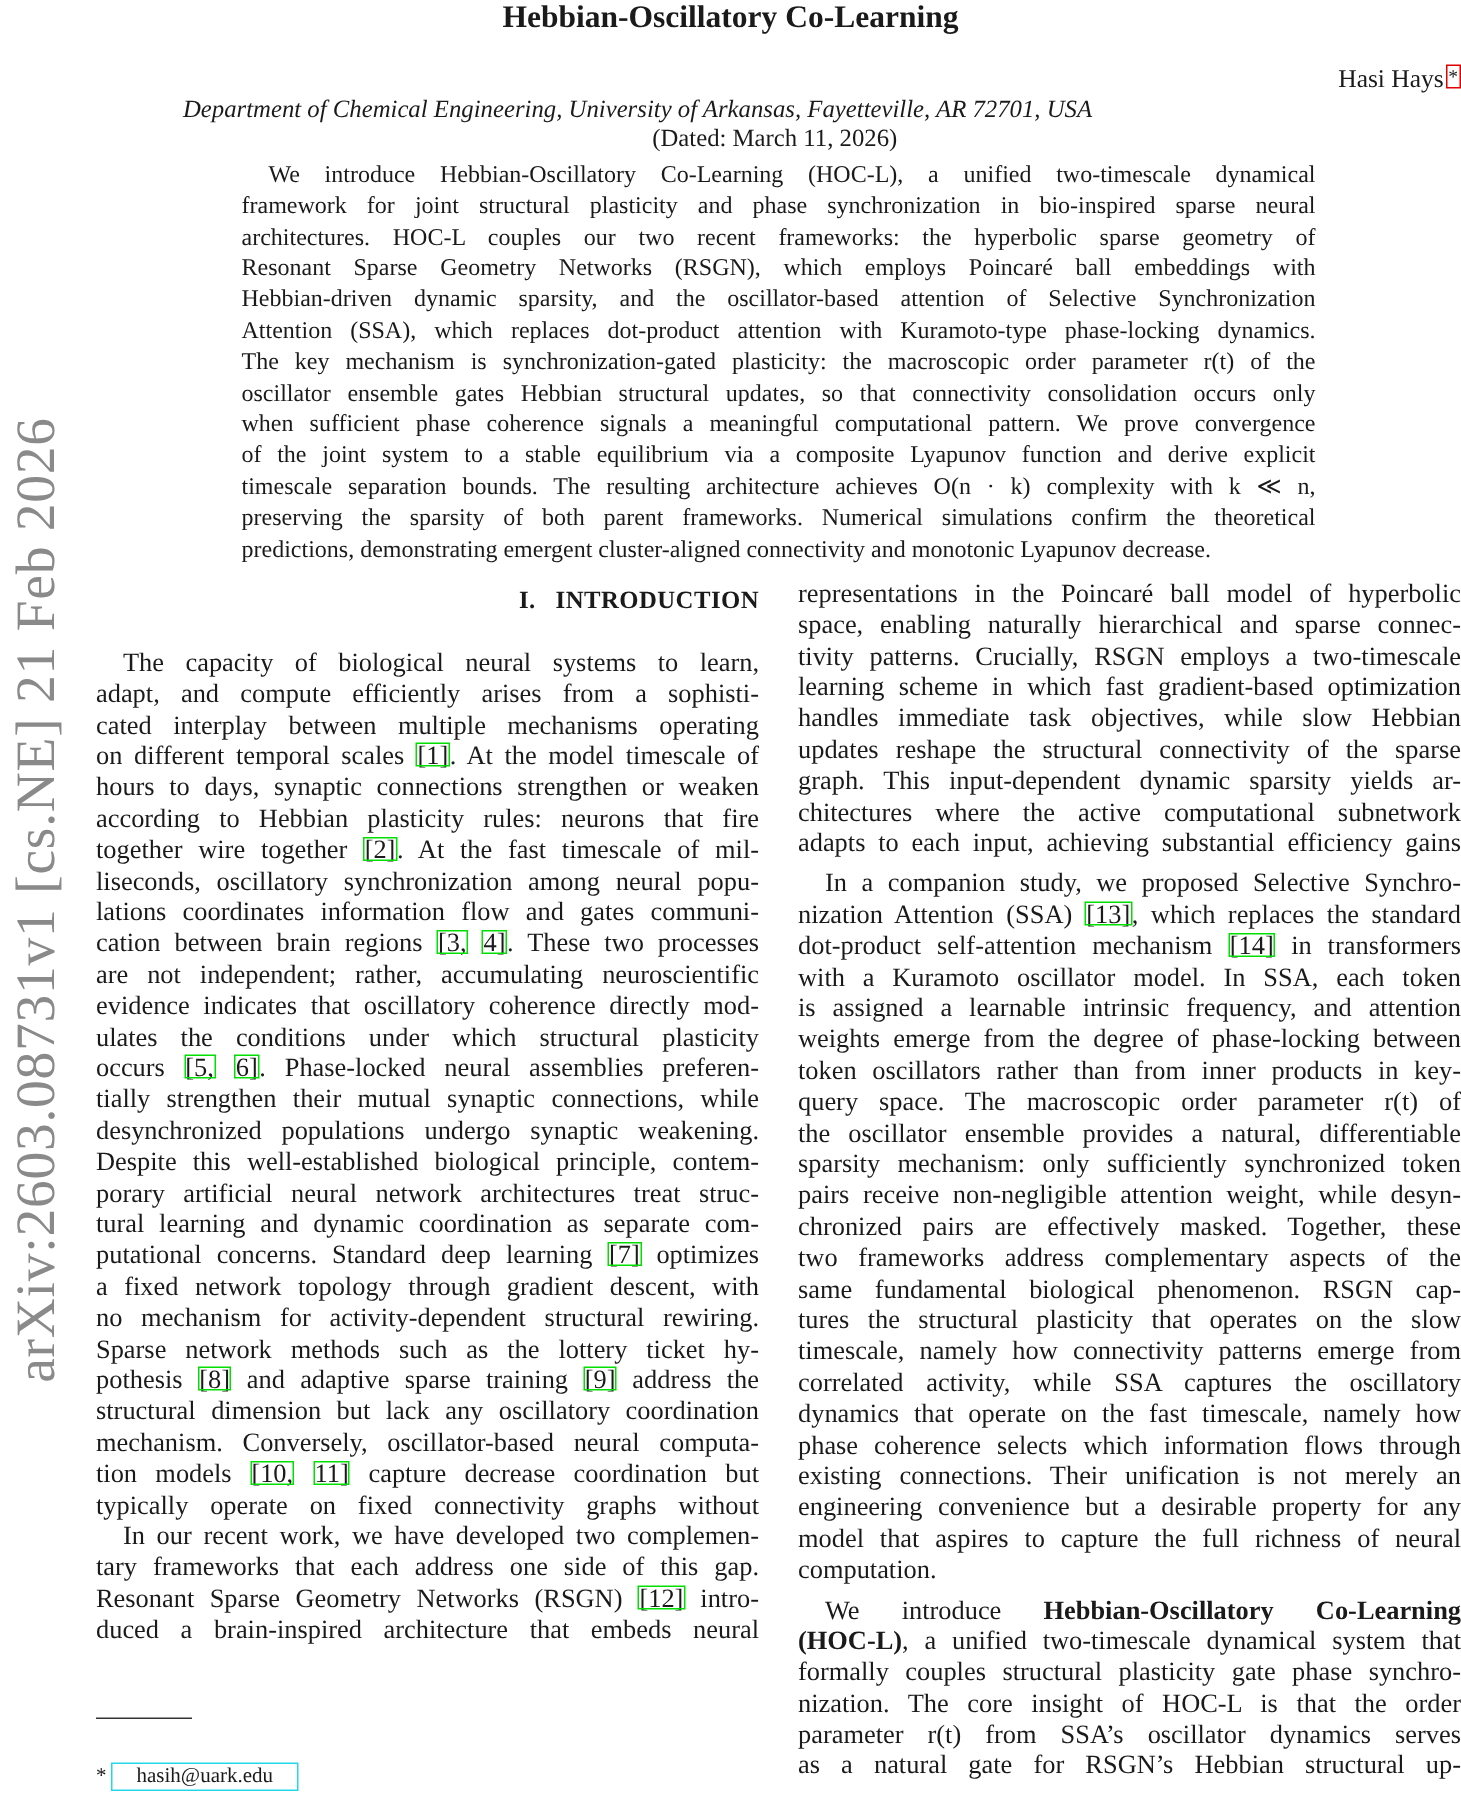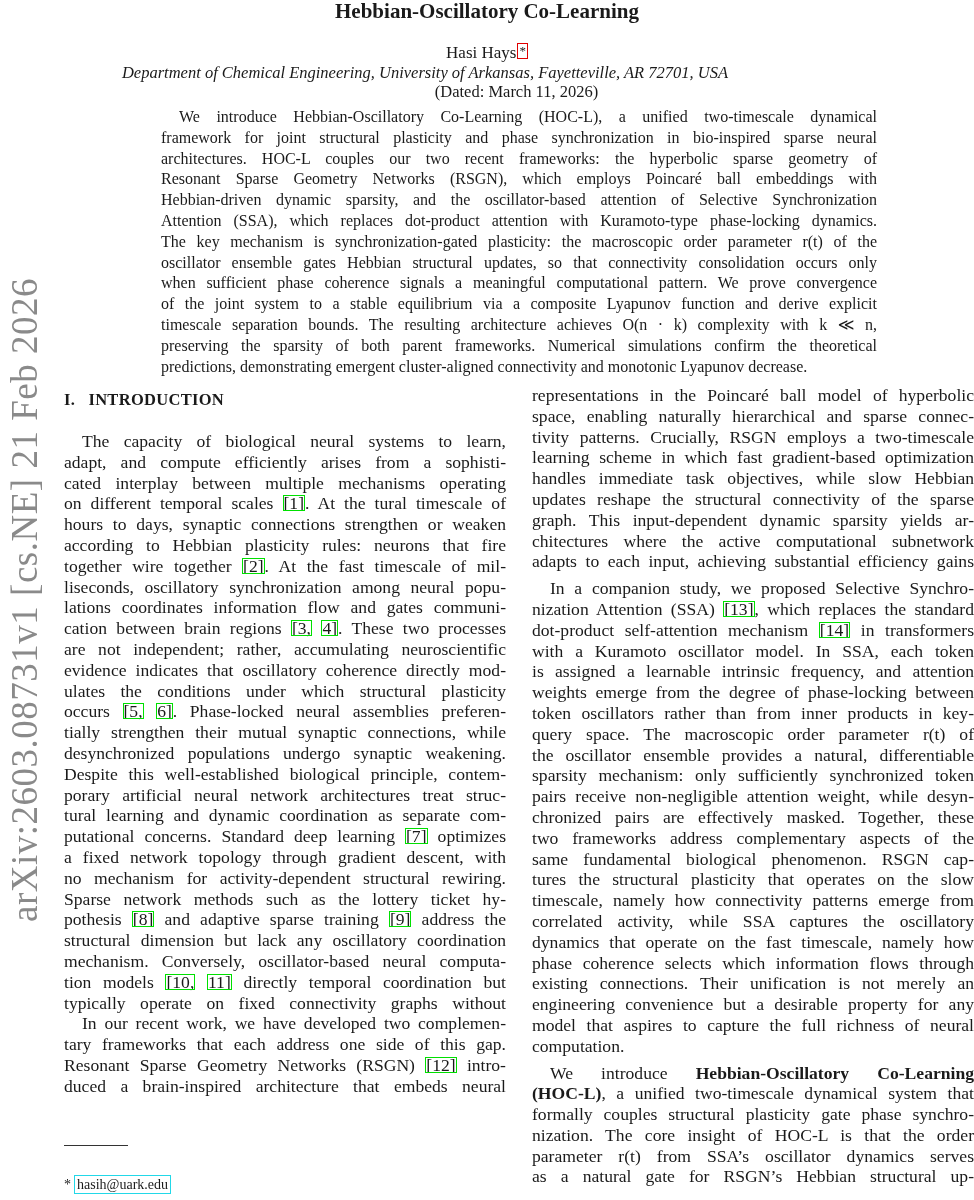--- a/index.html
+++ b/index.html
@@ -3,42 +3,42 @@
 <meta charset="utf-8">
 <style>
   html, body { margin:0; padding:0; background:#ffffff; }
   body { width:974px; height:1200px; position:relative; overflow:hidden; color:#1a1a1a;
          font-family:"DejaVu Serif","Liberation Serif",serif; }
   #arxiv-stamp { position:absolute; left:-300px; top:600px; width:660px; height:46px; transform:rotate(-90deg);
                  transform-origin:center center; font-family:"Liberation Serif",serif; font-size:37px; color:#8a8a8a;
                  text-align:center; line-height:46px; white-space:nowrap; letter-spacing:0.5px; margin-left:-5px; margin-top:-23px;}
   #title { position:absolute; top:-2px; left:0; width:974px; text-align:center; font-family:"Liberation Serif",serif;
            font-weight:bold; font-size:21px; line-height:26px; }
-  #author { position:absolute; top:43px; left:0; width:974px; text-align:center; font-family:"Liberation Serif",serif;
+  #author { position:absolute; top:43px; left:0; width:974px; text-align:right; font-family:"Liberation Serif",serif;
             font-size:17px; line-height:20px; }
   #author .star { display:inline-block; border:1.5px solid #e00000; padding:0 1px; line-height:14px; font-size:13px; vertical-align:3px; margin-left:1px;}
   #affil { position:absolute; top:63px; left:0; width:810px; text-align:center; font-family:"Liberation Serif",serif;
            font-style:italic; font-size:16.5px; line-height:20px; padding-left:40px; box-sizing:border-box;}
   #dated { position:absolute; top:82px; left:0; width:973px; text-align:center; font-family:"Liberation Serif",serif;
            font-size:16.5px; line-height:20px; padding-left:60px; box-sizing:border-box;}
   #abstract { position:absolute; top:107px; left:161px; width:716px; font-family:"Liberation Serif",serif; font-size:16px; }
   .line { display:block; height:20.8px; line-height:20.8px; white-space:nowrap; text-align:justify; text-align-last:justify; overflow:visible; }
   .line.last { text-align-last:left; }
   .indent { padding-left:18px; }
   .col { position:absolute; font-family:"Liberation Serif",serif; font-size:17.6px; }
   #col-left { top:431px; left:64px; width:442px; }
   #col-right { top:385px; left:532px; width:442px; }
   .col .line { height:20.8px; line-height:20.8px; }
-  #section-heading { position:absolute; top:389px; left:64px; width:442px; text-align:left; font-family:"Liberation Serif",serif;
+  #section-heading { position:absolute; top:389px; left:64px; width:442px; text-align:right; font-family:"Liberation Serif",serif;
                      font-weight:bold; font-size:16.5px; line-height:22px; letter-spacing:0.3px;}
   .cite { display:inline-block; outline:1.5px solid #00e000; outline-offset:-1px; line-height:16px; padding:0 1px; }
   .gap { height:6px; }
   #footnote-rule { position:absolute; left:64px; top:1145px; width:64px; height:1px; background:#333; }
   #footnote { position:absolute; left:64px; top:1175px; font-family:"Liberation Serif",serif; font-size:14px; line-height:20px; }
-  #footnote .mail { display:inline-block; border:1.5px solid #22d8e8; padding:0 2px; line-height:17px; margin-left:3px; }
+  #footnote .mail { display:inline-block; border:1.5px solid #22d8e8; padding:0 16px; line-height:17px; margin-left:3px; }
 </style>
 </head>
 <body>
 
 <div id="arxiv-stamp">arXiv:2603.08731v1  [cs.NE]  21 Feb 2026</div>
 
 <div id="title">Hebbian-Oscillatory Co-Learning</div>
 <div id="author"><span>Hasi  Hays</span><a class="star">*</a></div>
 <div id="affil">Department of Chemical Engineering, University of Arkansas, Fayetteville, AR 72701, USA</div>
 <div id="dated">(Dated: March 11, 2026)</div>
@@ -58,21 +58,21 @@
     <span class="line"><span>preserving the sparsity of both parent frameworks. Numerical simulations confirm the theoretical</span></span>
     <span class="line last"><span>predictions, demonstrating emergent cluster-aligned connectivity and monotonic Lyapunov decrease.</span></span>
   </div>
 
 <div id="section-heading"><span>I.</span>&nbsp;&nbsp;&nbsp;<span>INTRODUCTION</span></div>
 
 <div id="col-left" class="col">
     <span class="line indent"><span>The capacity of biological neural systems to learn,</span></span>
     <span class="line"><span>adapt, and compute efficiently arises from a sophisti-</span></span>
     <span class="line"><span>cated interplay between multiple mechanisms operating</span></span>
-    <span class="line"><span>on different temporal scales </span><span class="cite">[1]</span><span>. At the tural timescale of</span></span>
+    <span class="line"><span>on different temporal scales </span><span class="cite">[1]</span><span>. At the model timescale of</span></span>
     <span class="line"><span>hours to days, synaptic connections strengthen or weaken</span></span>
     <span class="line"><span>according to Hebbian plasticity rules: neurons that fire</span></span>
     <span class="line"><span>together wire together </span><span class="cite">[2]</span><span>. At the fast timescale of mil-</span></span>
     <span class="line"><span>liseconds, oscillatory synchronization among neural popu-</span></span>
     <span class="line"><span>lations coordinates information flow and gates communi-</span></span>
     <span class="line"><span>cation between brain regions </span><span class="cite">[3,</span><span> </span><span class="cite">4]</span><span>. These two processes</span></span>
     <span class="line"><span>are not independent; rather, accumulating neuroscientific</span></span>
     <span class="line"><span>evidence indicates that oscillatory coherence directly mod-</span></span>
     <span class="line"><span>ulates the conditions under which structural plasticity</span></span>
     <span class="line"><span>occurs </span><span class="cite">[5,</span><span> </span><span class="cite">6]</span><span>.  Phase-locked neural assemblies preferen-</span></span>
@@ -81,21 +81,21 @@
     <span class="line"><span>Despite this well-established biological principle, contem-</span></span>
     <span class="line"><span>porary artificial neural network architectures treat struc-</span></span>
     <span class="line"><span>tural learning and dynamic coordination as separate com-</span></span>
     <span class="line"><span>putational concerns. Standard deep learning </span><span class="cite">[7]</span><span> optimizes</span></span>
     <span class="line"><span>a fixed network topology through gradient descent, with</span></span>
     <span class="line"><span>no mechanism for activity-dependent structural rewiring.</span></span>
     <span class="line"><span>Sparse network methods such as the lottery ticket hy-</span></span>
     <span class="line"><span>pothesis </span><span class="cite">[8]</span><span> and adaptive sparse training </span><span class="cite">[9]</span><span> address the</span></span>
     <span class="line"><span>structural dimension but lack any oscillatory coordination</span></span>
     <span class="line"><span>mechanism.  Conversely, oscillator-based neural computa-</span></span>
-    <span class="line"><span>tion models </span><span class="cite">[10,</span><span> </span><span class="cite">11]</span><span> directly temporal coordination but</span></span>
+    <span class="line"><span>tion models </span><span class="cite">[10,</span><span> </span><span class="cite">11]</span><span> capture decrease coordination but</span></span>
     <span class="line"><span>typically operate on fixed connectivity graphs without</span></span>
     <span class="line indent"><span>In our recent work, we have developed two complemen-</span></span>
     <span class="line"><span>tary frameworks that each address one side of this gap.</span></span>
     <span class="line"><span>Resonant Sparse Geometry Networks (RSGN) </span><span class="cite">[12]</span><span> intro-</span></span>
     <span class="line"><span>duced a brain-inspired architecture that embeds neural</span></span>
   </div>
 <div id="col-right" class="col">
     <span class="line"><span>representations in the Poincaré ball model of hyperbolic</span></span>
     <span class="line"><span>space, enabling naturally hierarchical and sparse connec-</span></span>
     <span class="line"><span>tivity patterns. Crucially, RSGN employs a two-timescale</span></span>

